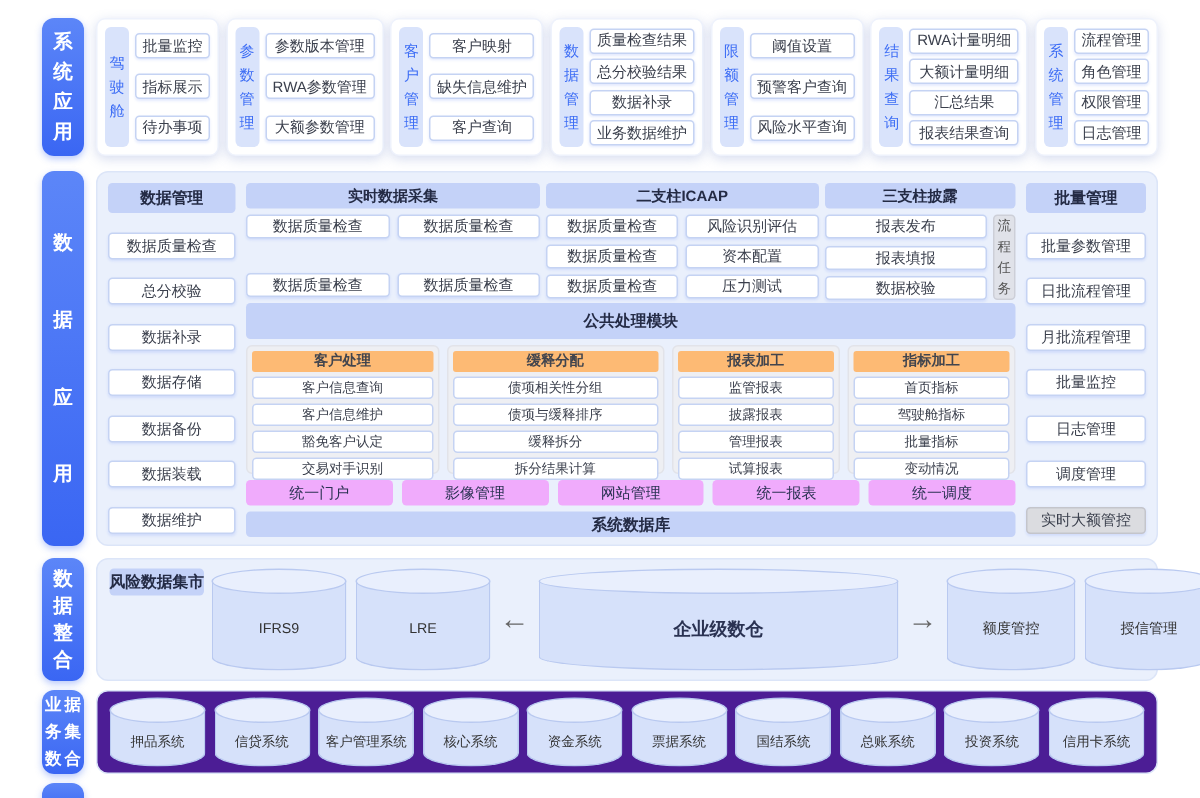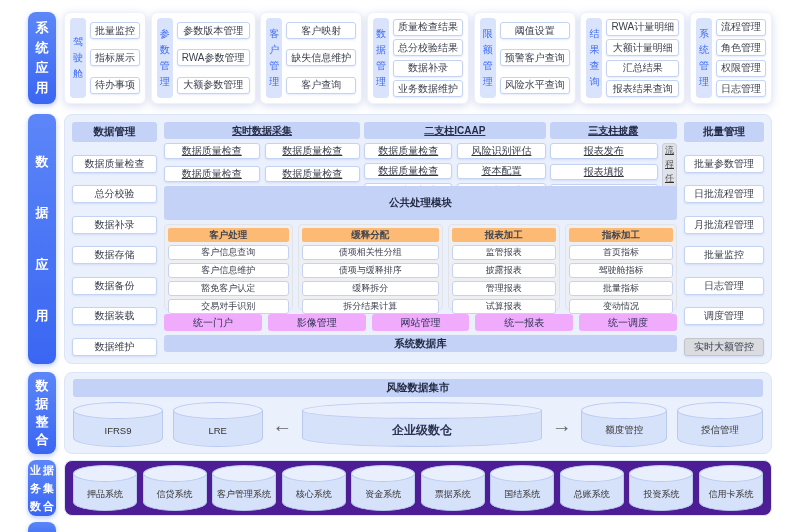--- a/index.html
+++ b/index.html
@@ -64,31 +64,31 @@
     padding:7px; display:flex; gap:7px; min-width:0;
   }
   .b2-side { display:flex; flex-direction:column; justify-content:space-between; flex:none; }
   .b2-side.left { width:85px; }
   .b2-side.right { width:80px; }
   .b2-side .phead { height:20px; }
   .b2-side .btn { height:18px; }
   .gray-btn { background:#DBDCE0; border-color:#C4C5CB; }
 
   .b2-mid { flex:1; display:flex; flex-direction:column; gap:4px; min-width:0; }
-  .b2-toprow { display:flex; gap:4px; height:60px;text-decoration:underline; }
+  .b2-toprow { display:flex; gap:4px; height:76px; }
   .sec { display:flex; flex-direction:column; gap:4px; min-width:0; }
   .sec .phead { height:17px; font-size:10px; }
   .sec-rt { flex:2; } .sec-ic { flex:1.85; } .sec-p3 { flex:1.3; }
   .grid2 { flex:1; display:grid; grid-template-columns:1fr 1fr; gap:4px 5px; align-content:space-between; }
   .grid2 .btn { height:16px; }
   .p3-inner { flex:1; display:flex; gap:4px; min-width:0; }
   .p3-col { flex:1; display:flex; flex-direction:column; justify-content:space-between; min-width:0; }
   .p3-col .btn { height:16px; }
 
-  .common-head { height:34px; }
+  .common-head { height:24px; }
   .crow { display:flex; gap:5px; height:86px; min-width:0; }
   .cbox {
     background:#EEEFF3; border:1px solid #E2E3E9; border-radius:4px;
     padding:3px; display:flex; flex-direction:column; min-width:0;
   }
   .cbox-head {
     background:#fdba74; border-radius:2px; font-size:9.5px; font-weight:bold;
     color:#42454E; height:14px; line-height:14px; text-align:center;
     flex:none; margin-bottom:3px; white-space:nowrap; overflow:hidden;
   }
@@ -102,21 +102,21 @@
   .ubtn {
     flex:1; background:#f0abfc; border-radius:3px; font-size:10px; color:#2A3252;
     display:flex; align-items:center; justify-content:center; white-space:nowrap;
   }
   .dbbar { height:17px; }
 
   
   .band-3 { height:82px; margin-bottom:6px; }
   .b3-content {
     flex:1; background:#EAF0FC; border:1px solid #DCE5F8; border-radius:8px;
-    padding:6px 8px; display:flex; flex-direction:column; gap:5px; min-width:0;
+    padding:6px 8px; display:flex; flex-direction:row; gap:5px; min-width:0;
   }
   .b3-row { flex:1; display:flex; justify-content:space-between; align-items:stretch; gap:6px; }
   .arrow { align-self:center; font-size:20px; color:#666; line-height:1; flex:none; font-weight:bold; }
 
   
   .cyl {
     position:relative; background:#D6E1FA; border:1px solid #B9C9F0; border-top:none;
     border-radius:0 0 50% 50% / 0 0 9px 9px; margin-top:8px;
     display:flex; align-items:center; justify-content:center; flex:none;
   }

